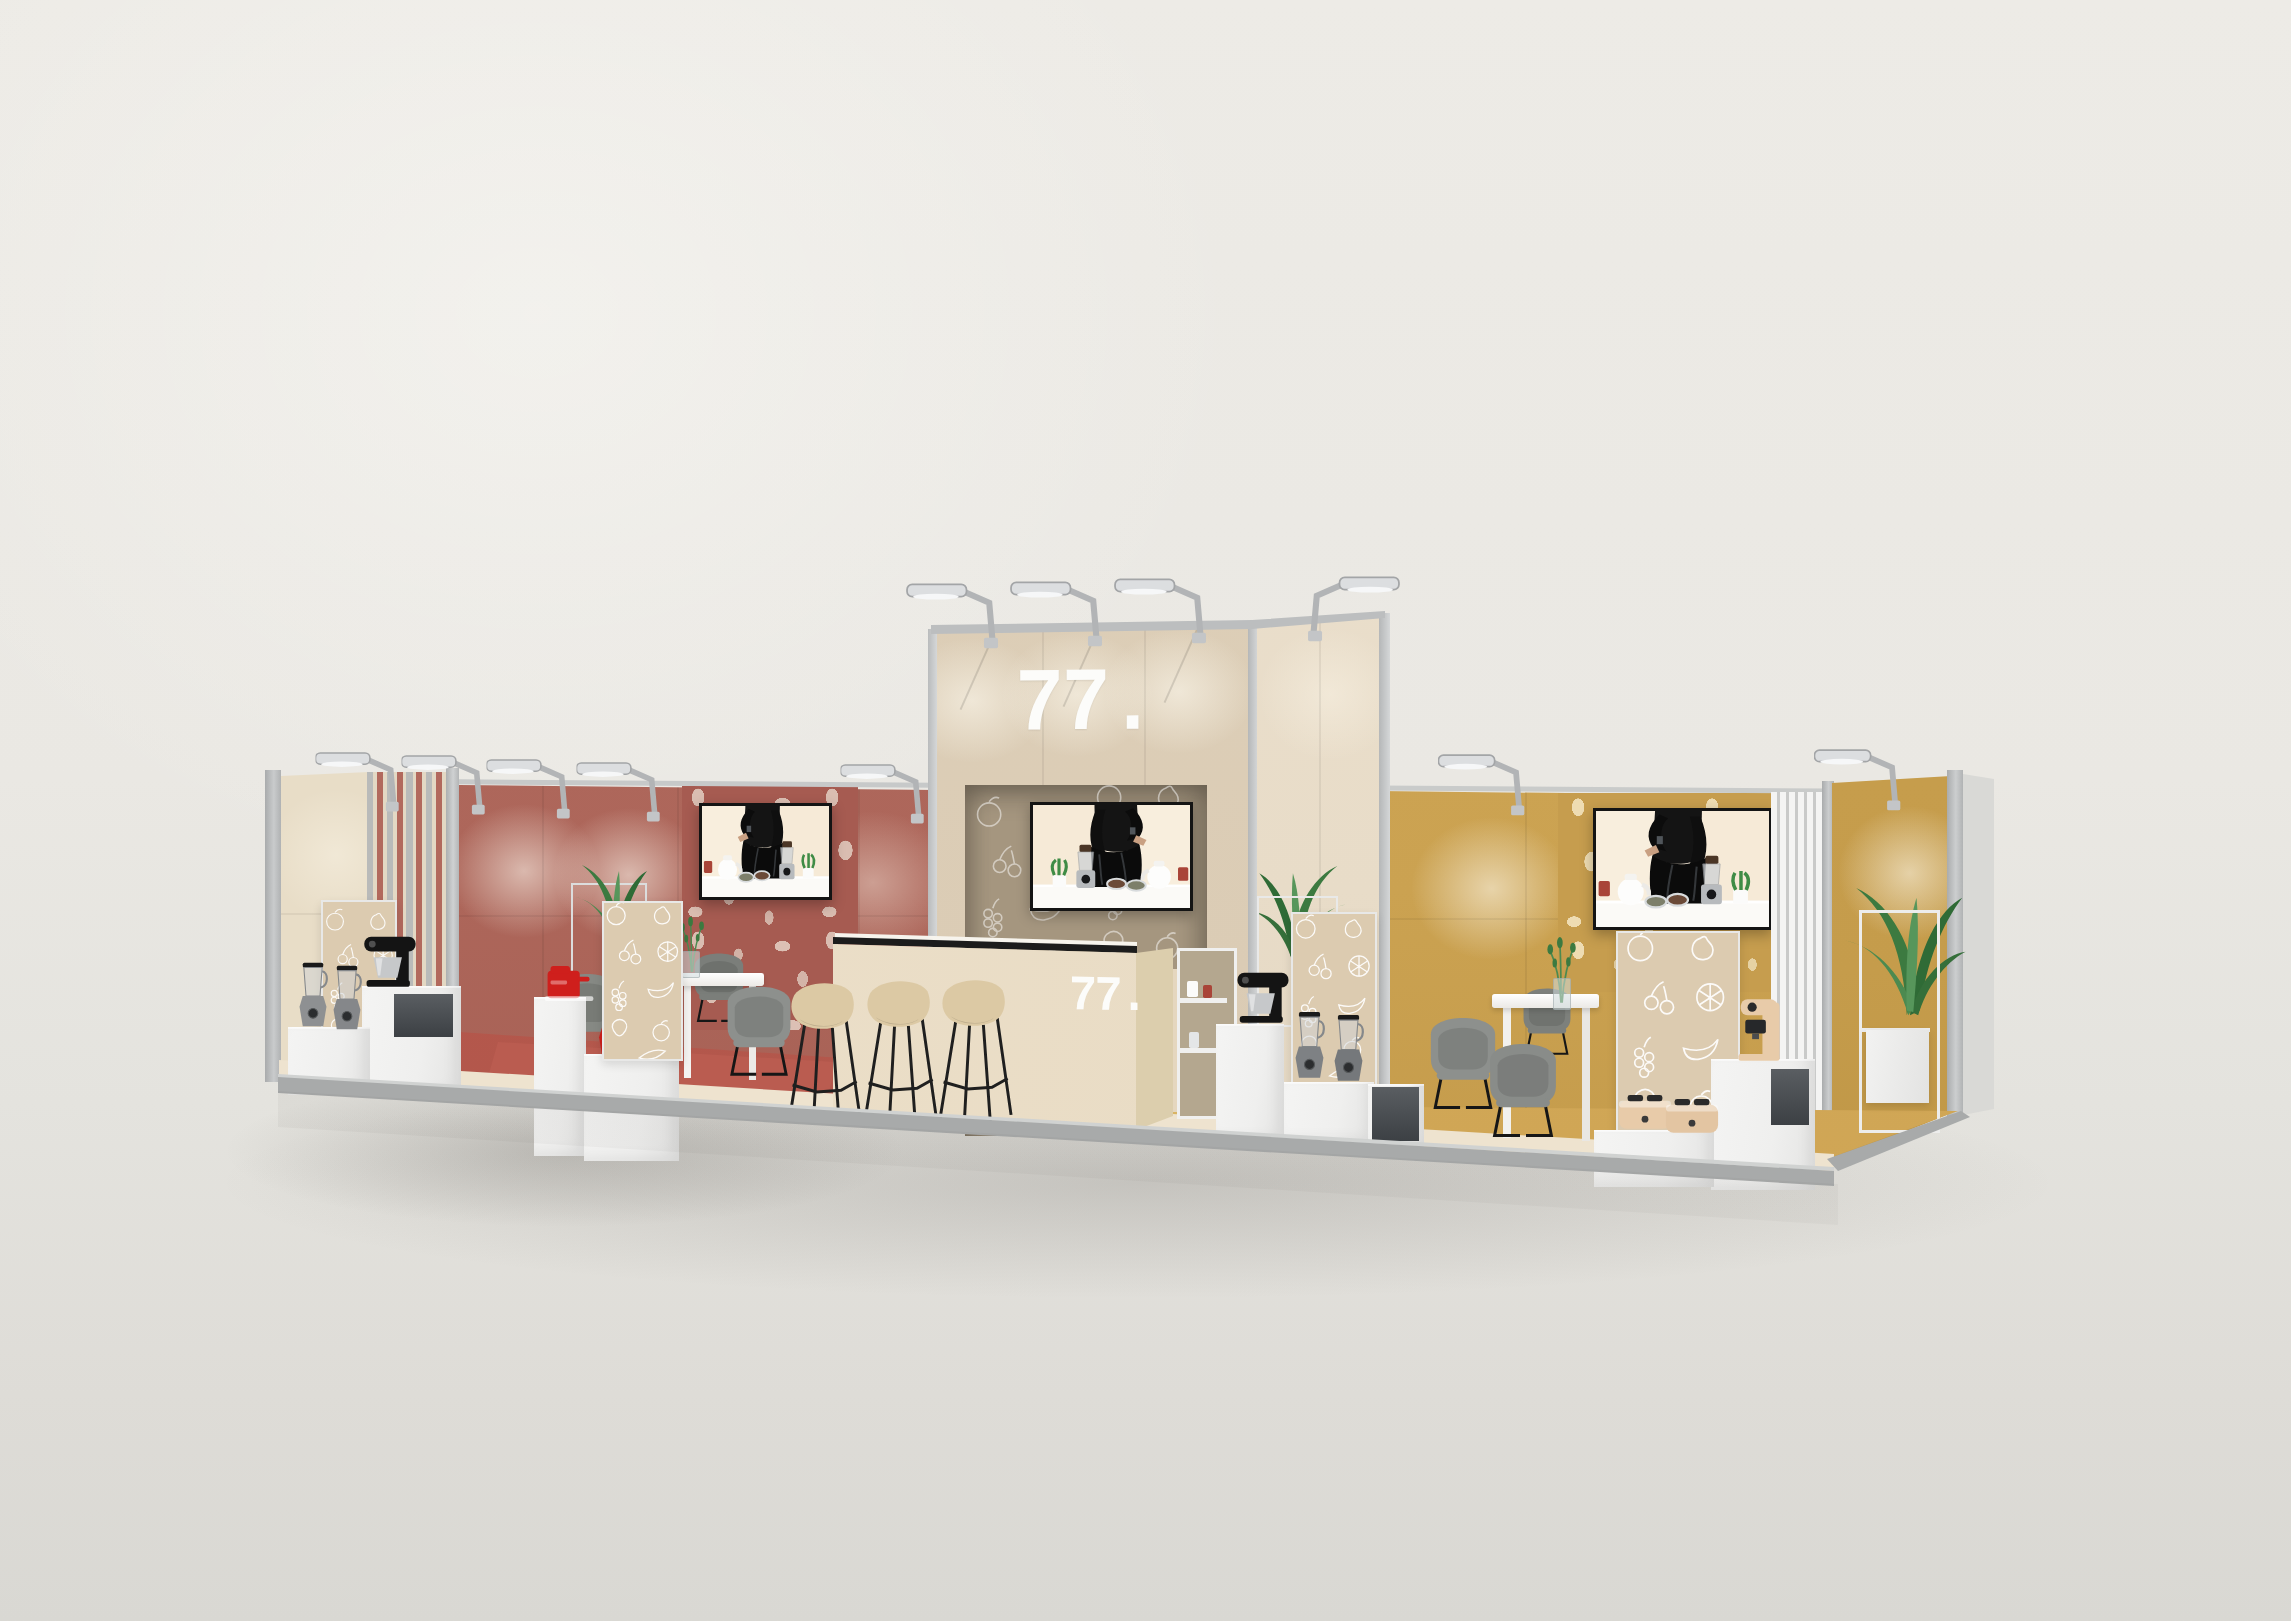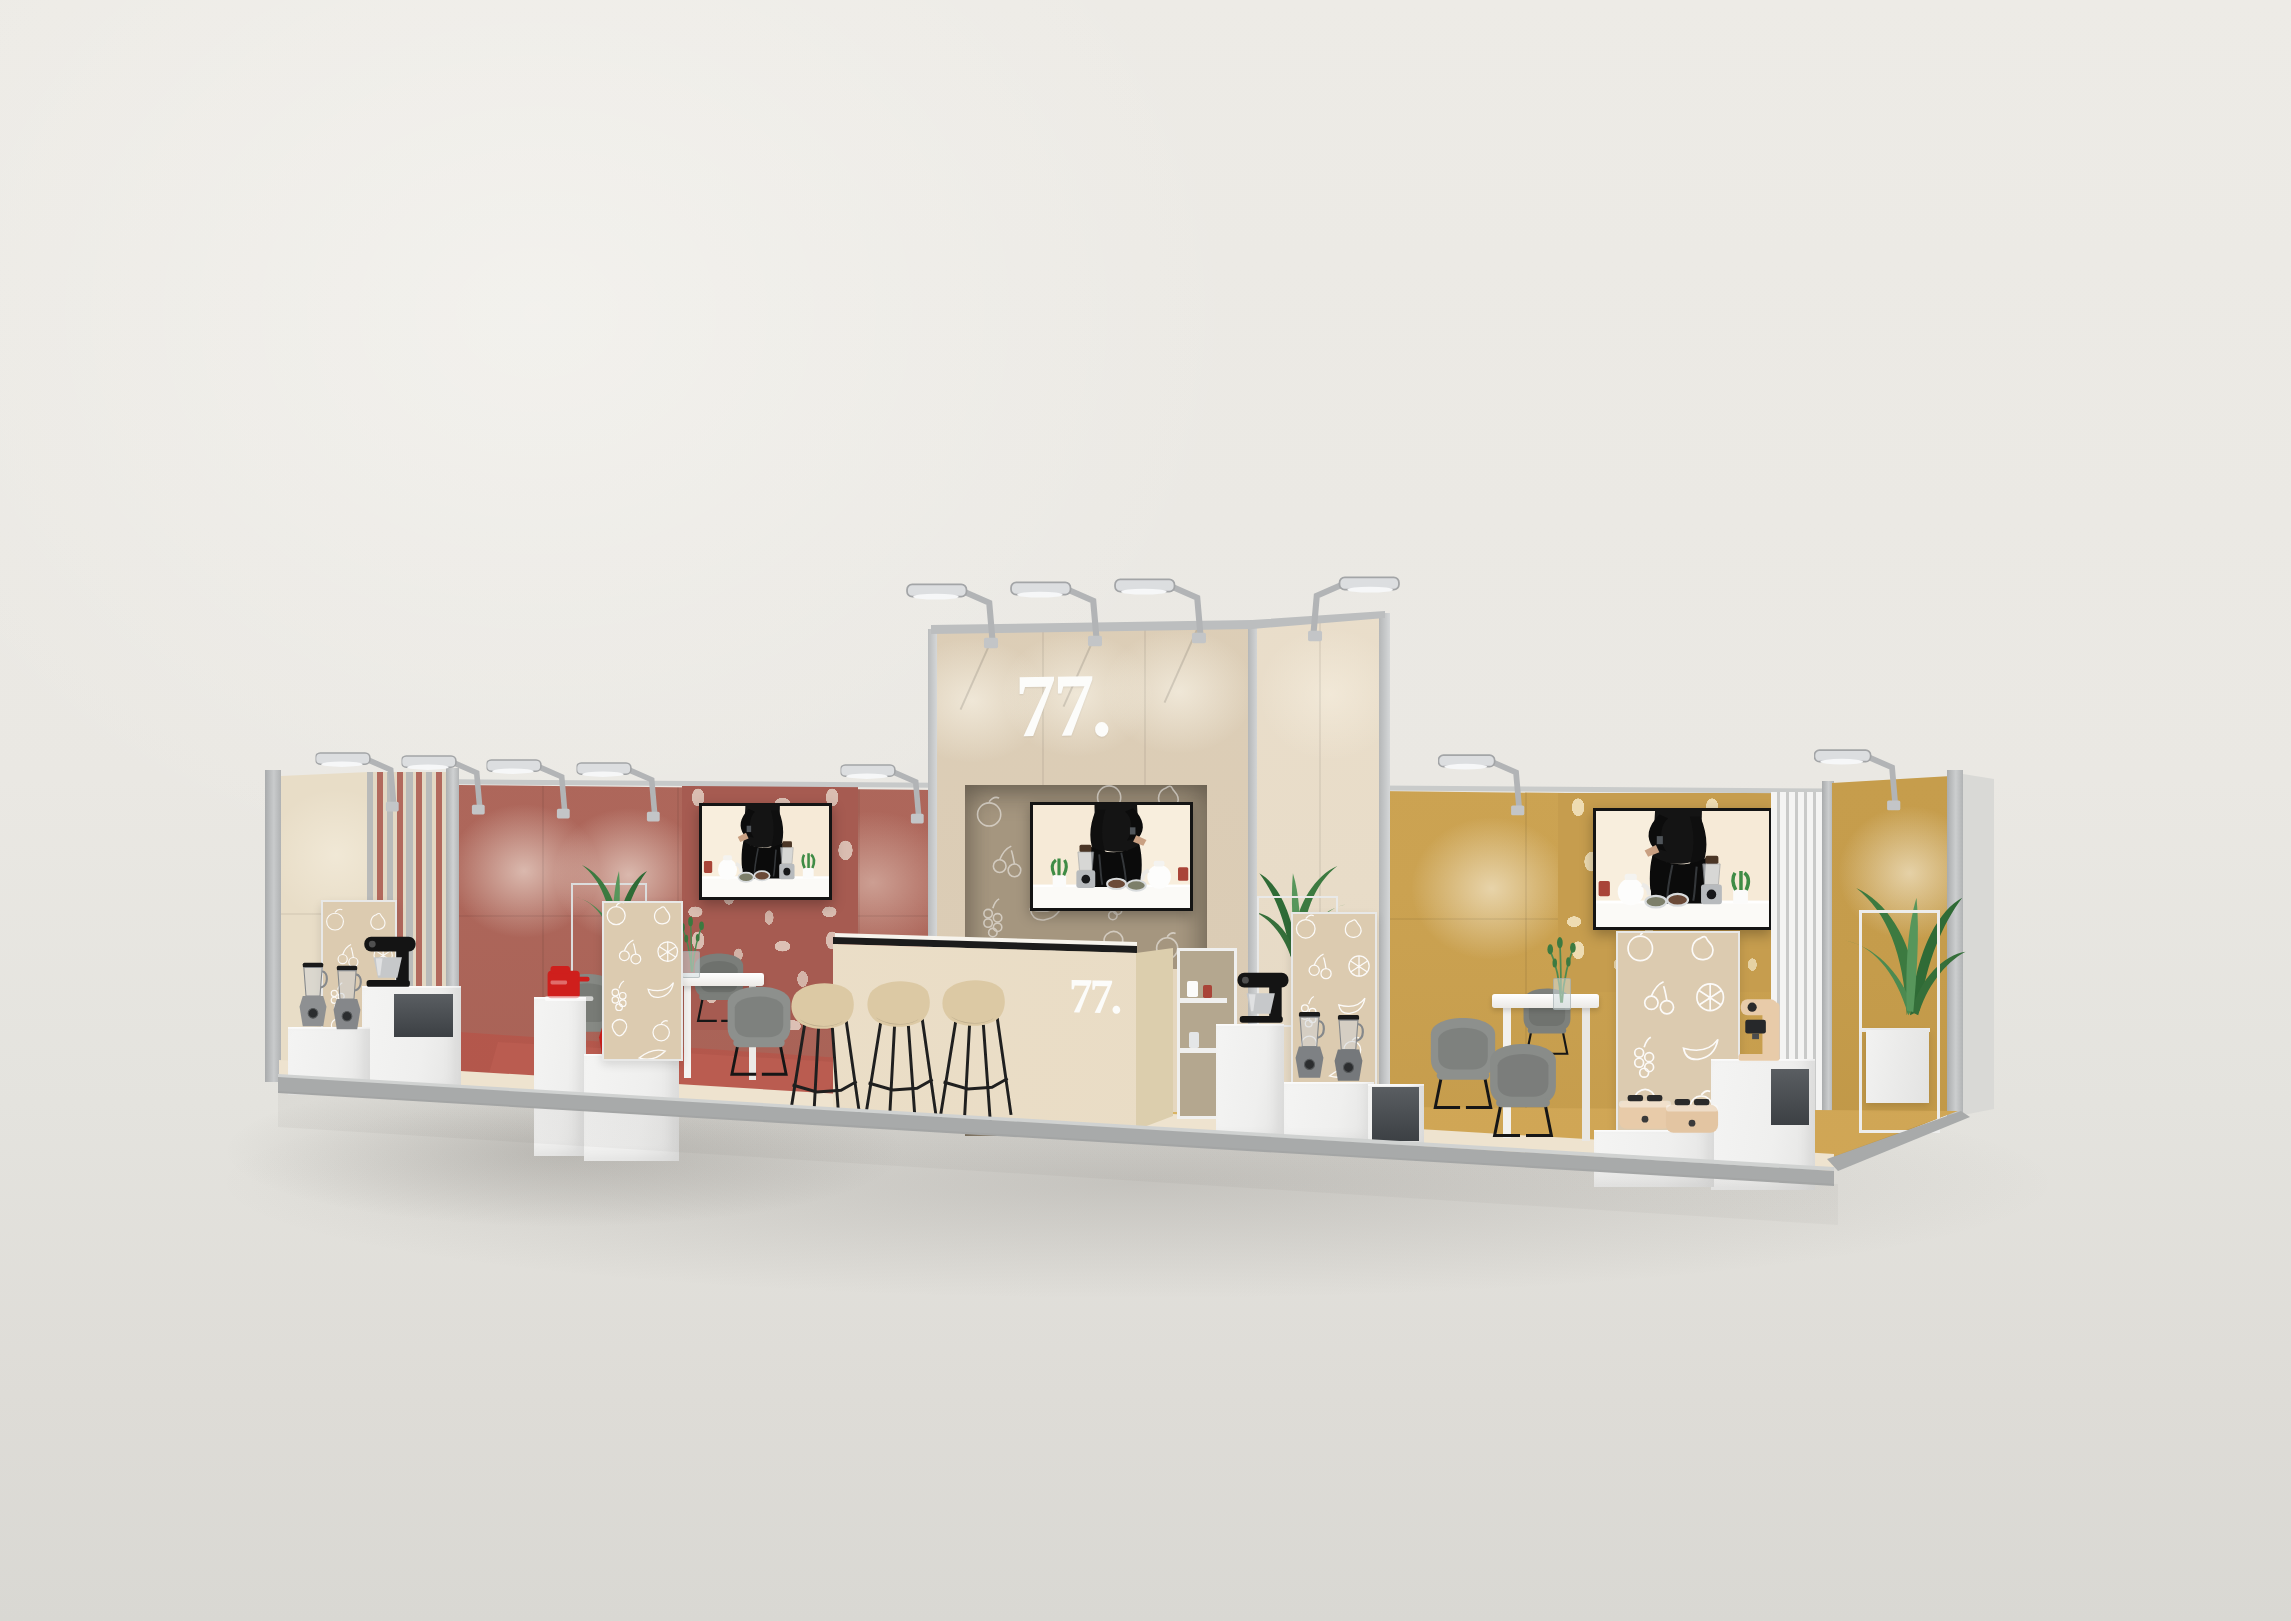--- a/index.html
+++ b/index.html
@@ -1,17 +1,17 @@
 <!DOCTYPE html>
 <html style="font-size:14.3px"><head>
 <meta charset="utf-8">
 <style>
   html,body{margin:0;padding:0;background:#e9e7e2;}
   #stage{position:relative;width:2292px;height:1621px;overflow:hidden;
-         font-family:Liberation Serif, serif;}
+         font-family:Liberation Mono, monospace;}
   .a{position:absolute;}
   .clip{position:absolute;left:0;top:0;width:2292px;height:1621px;}
   .sign{font-weight:800;color:#fcfcfa;letter-spacing:-2.7px;line-height:1;}
   .glow{background:radial-gradient(closest-side,rgba(255,252,242,.55),rgba(255,252,242,0));}
   .glow2{background:radial-gradient(closest-side,rgba(255,250,238,.38),rgba(255,250,238,0));}
   .shd{background:radial-gradient(closest-side,rgba(55,50,45,.20),rgba(55,50,45,0));}
   .cube{background:linear-gradient(100deg,#f4f4f3 0%,#efefee 60%,#e4e4e3 100%);
         box-shadow:inset -7.2px -5.4px 12.5px rgba(0,0,0,.06),inset 0 1.8px 0 rgba(255,255,255,.8);}
   .niche{background:linear-gradient(#5a5e62,#3c4044);}
   .panelframe{border:2.7px solid #e8e8e7;box-shadow:0 3.6px 9px rgba(0,0,0,.12);}

